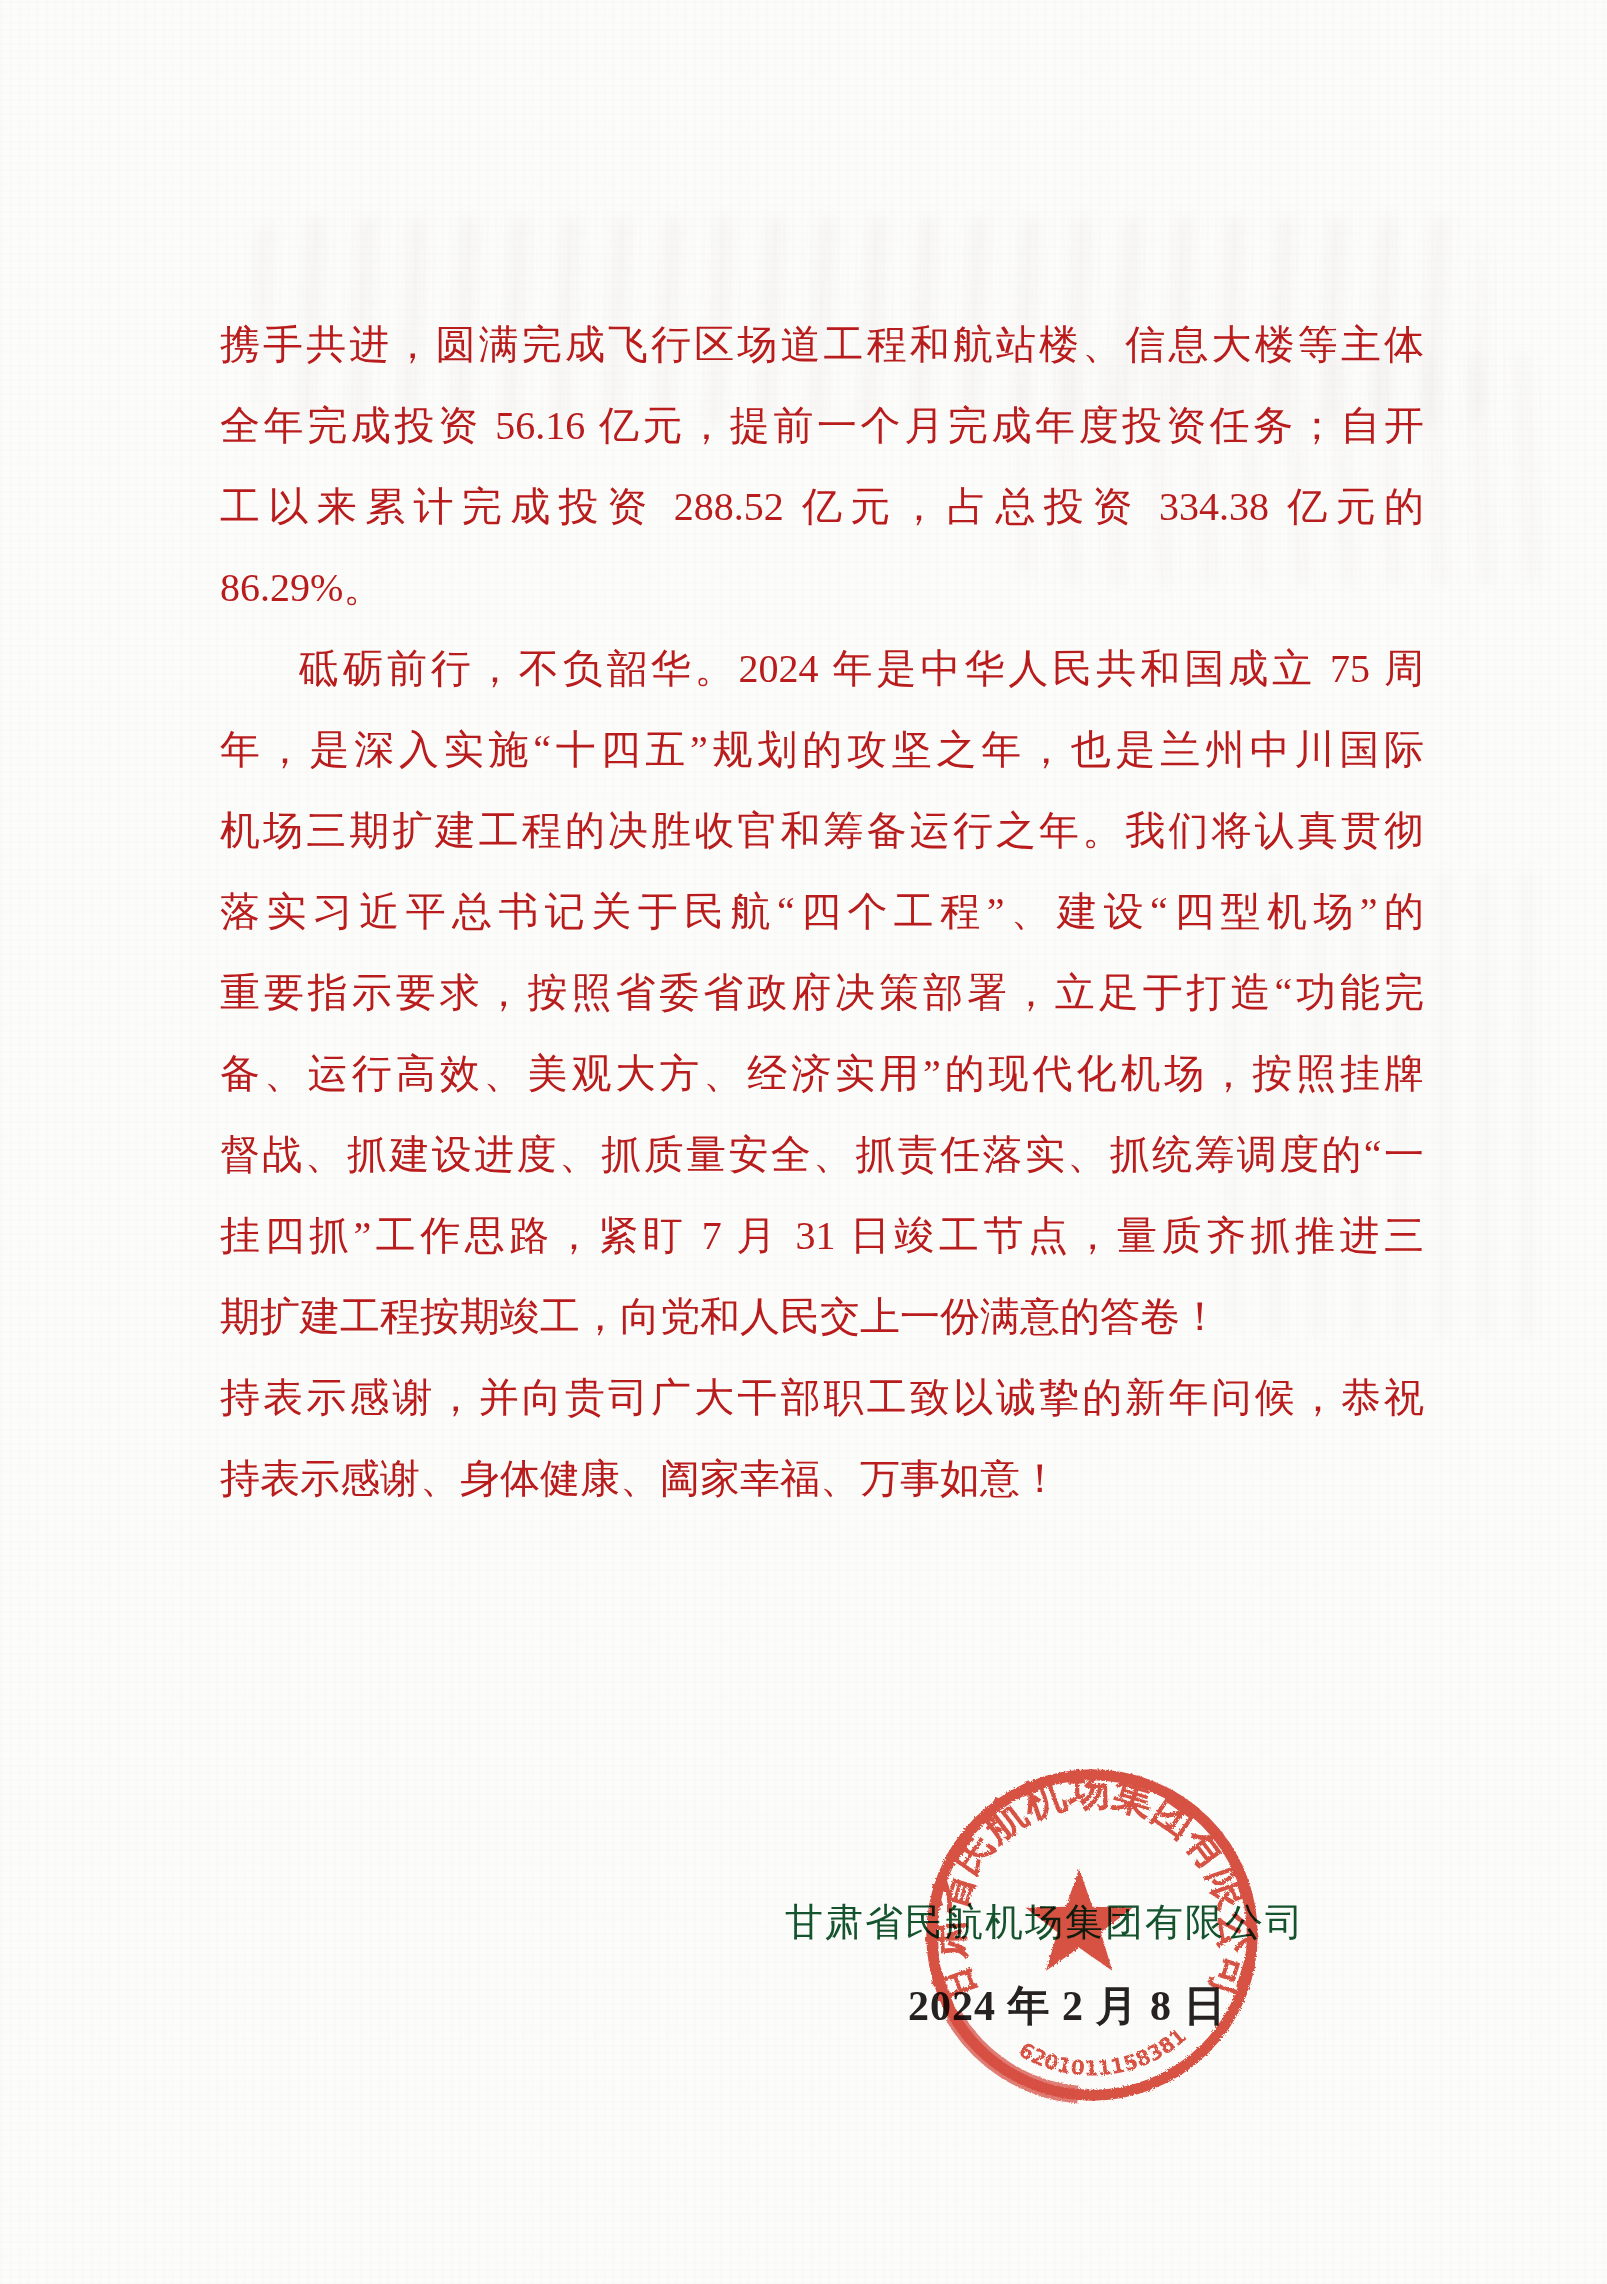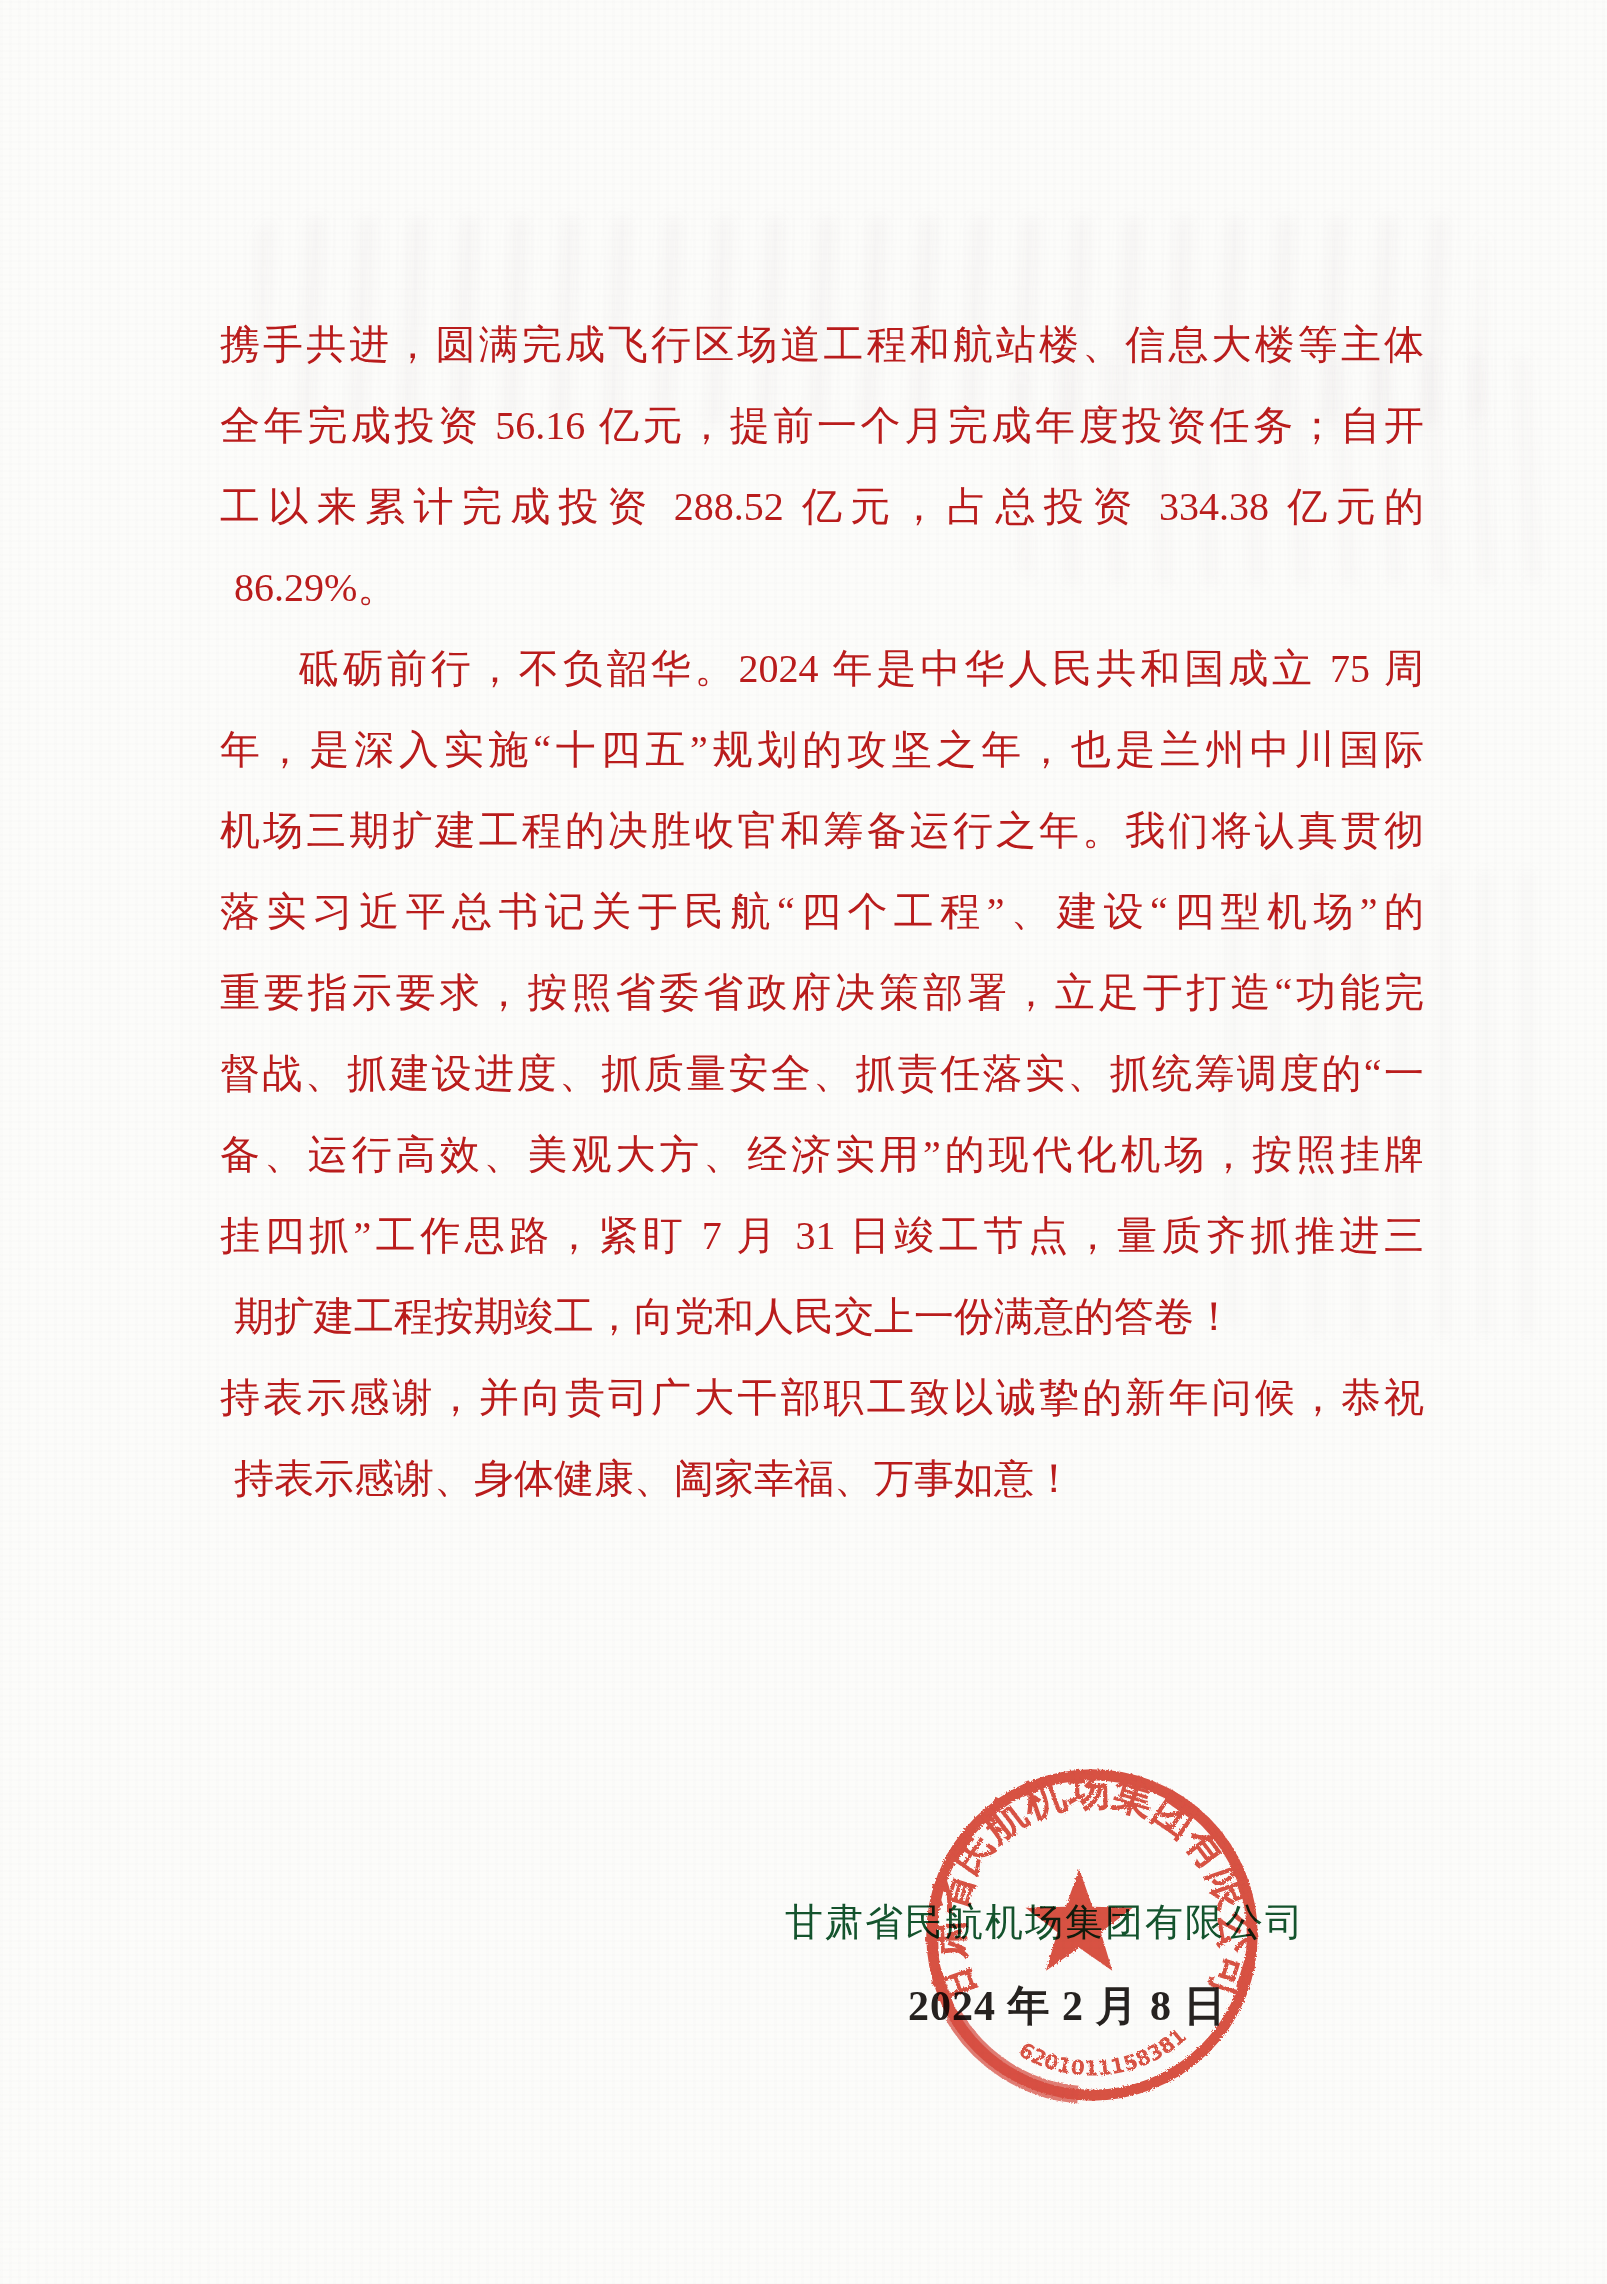--- a/index.html
+++ b/index.html
@@ -39,21 +39,21 @@
   
   .letter-body {
     position:absolute; left:220px; top:304px; width:1204px;
     font-size:40px; color:#b91c1c;
   }
   .text-line {
     height:81px; line-height:81px;
     text-align:justify; text-align-last:justify;
     overflow:hidden; white-space:normal;
   }
-  .text-line.last { text-align-last:left;margin-left:14px; }
+  .text-line.last { text-align-last:left; }
   .text-line.indent { text-indent:79px; }
   
   .signature-company {
     position:absolute; left:785px; top:1897px;
     font-size:38px; letter-spacing:2px; color:#14532d; white-space:nowrap;
   }
   .signature-date {
     position:absolute; left:908px; top:1978px;
     font-size:42px; letter-spacing:1px; color:#262220; white-space:nowrap;font-weight:bold;
   }
@@ -77,22 +77,22 @@
   <div class="letter-body" id="letter-body">
       <div class="text-line">携手共进，圆满完成飞行区场道工程和航站楼、信息大楼等主体</div>
       <div class="text-line">全年完成投资 56.16 亿元，提前一个月完成年度投资任务；自开</div>
       <div class="text-line">工以来累计完成投资 288.52 亿元，占总投资 334.38 亿元的</div>
       <div class="text-line last">86.29%。</div>
       <div class="text-line indent">砥砺前行，不负韶华。2024 年是中华人民共和国成立 75 周</div>
       <div class="text-line">年，是深入实施“十四五”规划的攻坚之年，也是兰州中川国际</div>
       <div class="text-line">机场三期扩建工程的决胜收官和筹备运行之年。我们将认真贯彻</div>
       <div class="text-line">落实习近平总书记关于民航“四个工程”、建设“四型机场”的</div>
       <div class="text-line">重要指示要求，按照省委省政府决策部署，立足于打造“功能完</div>
+      <div class="text-line">备、运行高效、美观大方、经济实用”的现代化机场，按照挂牌</div>
       <div class="text-line">督战、抓建设进度、抓质量安全、抓责任落实、抓统筹调度的“一</div>
-      <div class="text-line">备、运行高效、美观大方、经济实用”的现代化机场，按照挂牌</div>
       <div class="text-line">挂四抓”工作思路，紧盯 7 月 31 日竣工节点，量质齐抓推进三</div>
       <div class="text-line last">期扩建工程按期竣工，向党和人民交上一份满意的答卷！</div>
       <div class="text-line">持表示感谢，并向贵司广大干部职工致以诚挚的新年问候，恭祝</div>
       <div class="text-line last">持表示感谢、身体健康、阖家幸福、万事如意！</div>
     </div>
 
   <div class="signature-company">甘肃省民航机场集团有限公司</div>
 
   <div class="signature-date">2024 年 2 月 8 日</div>
 

